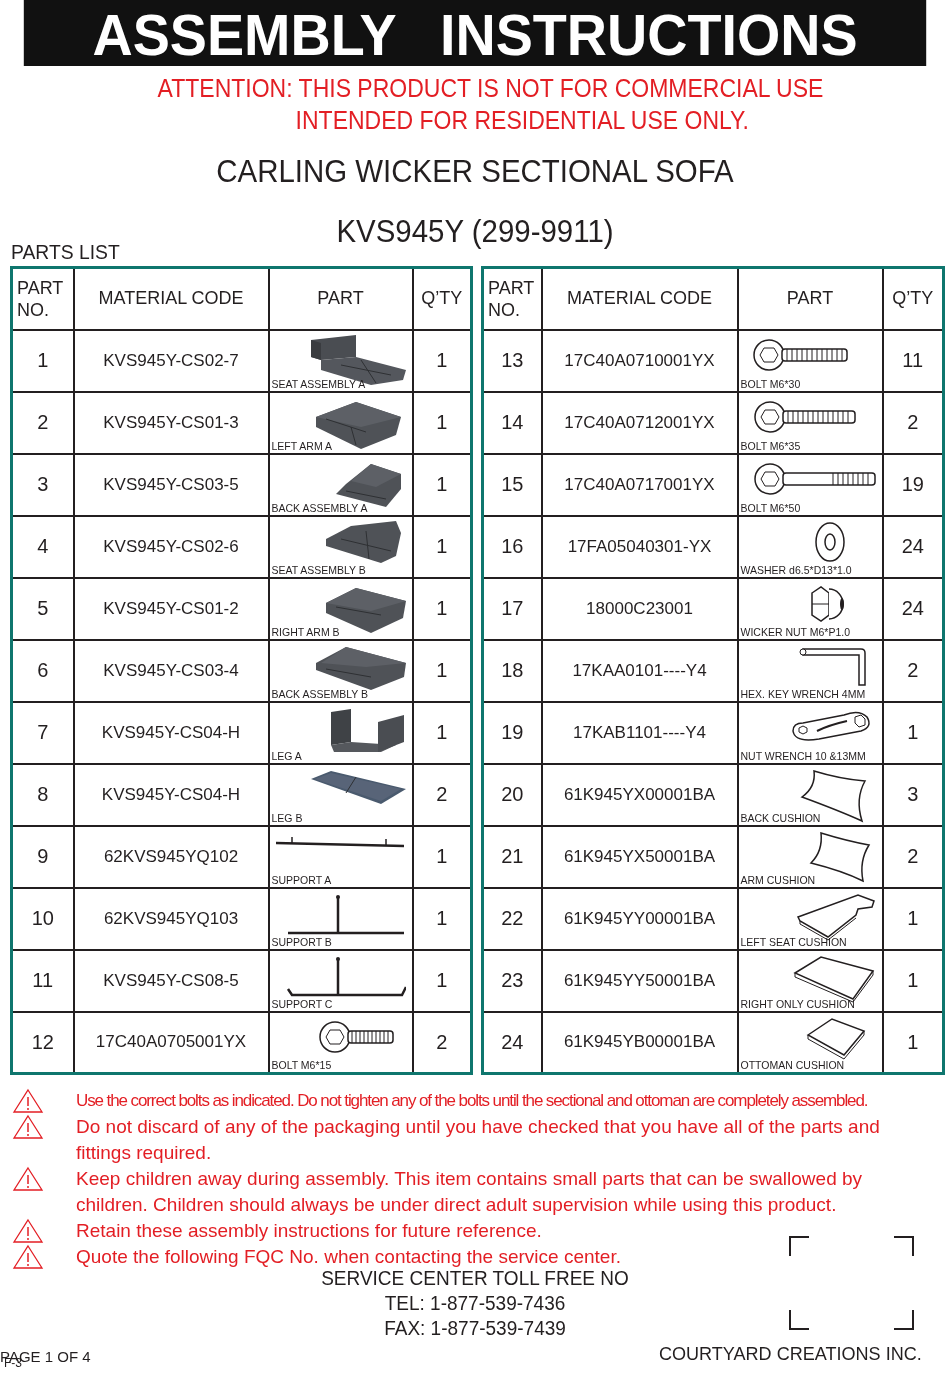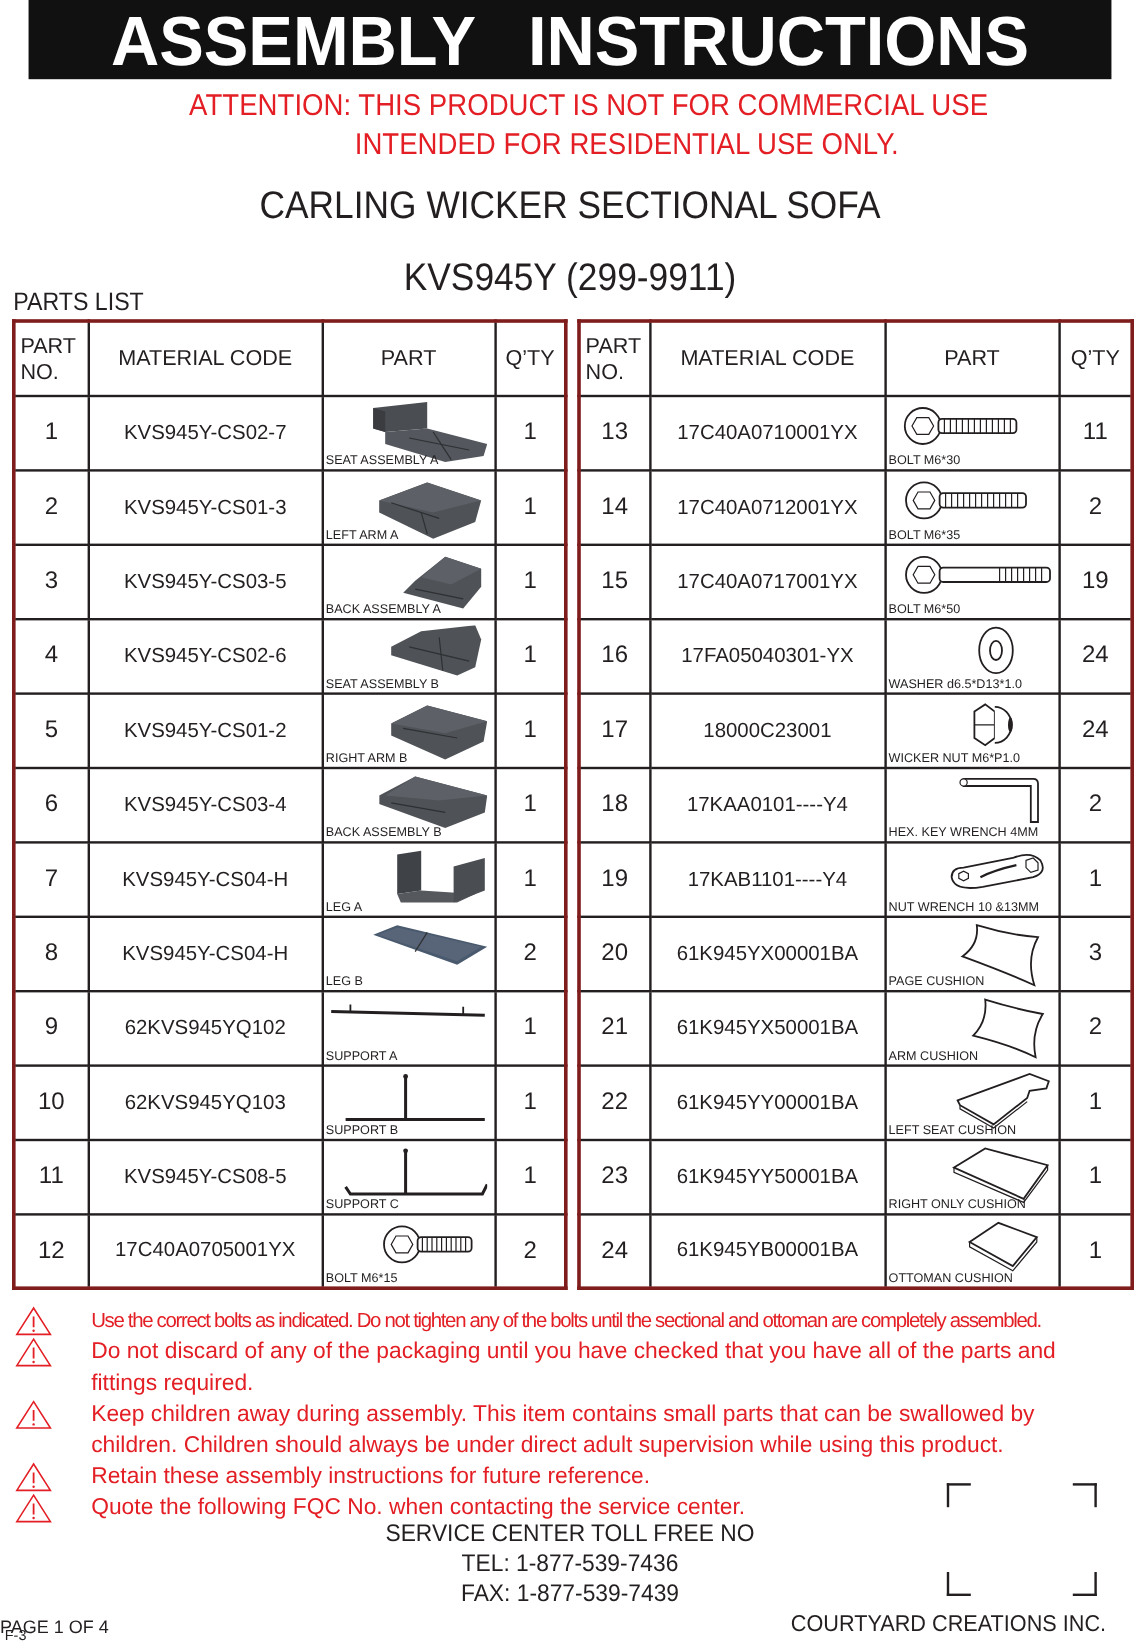--- a/index.html
+++ b/index.html
@@ -5,21 +5,21 @@
   * { margin: 0; padding: 0; box-sizing: border-box; }
   body { width: 950px; height: 1373px; background: #ffffff; position: relative; overflow: hidden; font-family: "Liberation Sans", sans-serif; color: #231f20; }
   .banner { position: absolute; left: 5px; top: 0; width: 940px; height: 66px; background: #111111; color: #ffffff; font-weight: bold; font-size: 58px; text-align: center; line-height: 70px; letter-spacing: 0px; word-spacing: 30px; transform: scaleX(0.96); }
   .attention { position: absolute; left: 0; width: 950px; color: #e31e24; font-size: 25px; transform: scaleX(0.92); }
   .att1 { top: 74px; text-align: left; padding-left: 130px; }
   .att2 { top: 106px; text-align: left; padding-left: 280px; }
   .product { position: absolute; left: 0; width: 950px; text-align: center; font-size: 32px; top: 153px; transform: scaleX(0.92); }
   .model { position: absolute; left: 0; width: 950px; text-align: center; font-size: 32px; top: 213px; transform: scaleX(0.92); padding-left: 0px; }
   .parts-list-label { position: absolute; left: 11px; top: 240px; font-size: 21px; transform-origin: left; transform: scaleX(0.92); }
 
-  table.parts { position: absolute; top: 266px; border-collapse: collapse; border: 3px solid #7f1d1d; table-layout: fixed; }
+  table.parts { position: absolute; top: 266px; border-collapse: collapse; border: 3px solid #0f766e; table-layout: fixed; }
   table.parts td, table.parts th { border: 2px solid #231f20; height: 62px; font-weight: normal; position: relative; }
   .tbl-left { left: 10px; width: 460px; }
   .tbl-right { left: 481px; width: 461px; }
   th.hno { font-size: 18px; text-align: left; padding-left: 4px; line-height: 22px; }
   th.hcode, th.hpart, th.hqty { font-size: 18px; text-align: center; }
   td.no { font-size: 20px; text-align: center; }
   td.code { font-size: 17px; text-align: center; }
   td.qty { font-size: 20px; text-align: center; }
   td.part { vertical-align: top; margin-top: 20px; }
   .part-label { position: absolute; left: 2px; bottom: 1px; font-size: 10.5px; white-space: nowrap; }
@@ -386,21 +386,21 @@
     </td>
     <td class="qty">1</td>
   </tr>
   <tr>
     <td class="no">20</td>
     <td class="code">61K945YX00001BA</td>
     <td class="part">
       <svg class="part-img" width="70" height="55" viewBox="0 0 70 55" style="right:12px">
             <path d="M14,2 Q40,10 65,12 Q55,30 62,52 Q40,42 2,28 Q16,18 14,2 Z" fill="#fff" stroke="#231f20" stroke-width="1.5"></path>
           </svg>
-      <span class="part-label">PAGE CUSHION</span>
+      <span class="part-label">BACK CUSHION</span>
     </td>
     <td class="qty">3</td>
   </tr>
   <tr>
     <td class="no">21</td>
     <td class="code">61K945YX50001BA</td>
     <td class="part">
       <svg class="part-img" width="65" height="52" viewBox="0 0 65 52" style="right:10px">
             <path d="M14,2 Q40,10 62,14 Q52,30 56,50 Q36,40 4,32 Q16,20 14,2 Z" fill="#fff" stroke="#231f20" stroke-width="1.5"></path>
           </svg>

